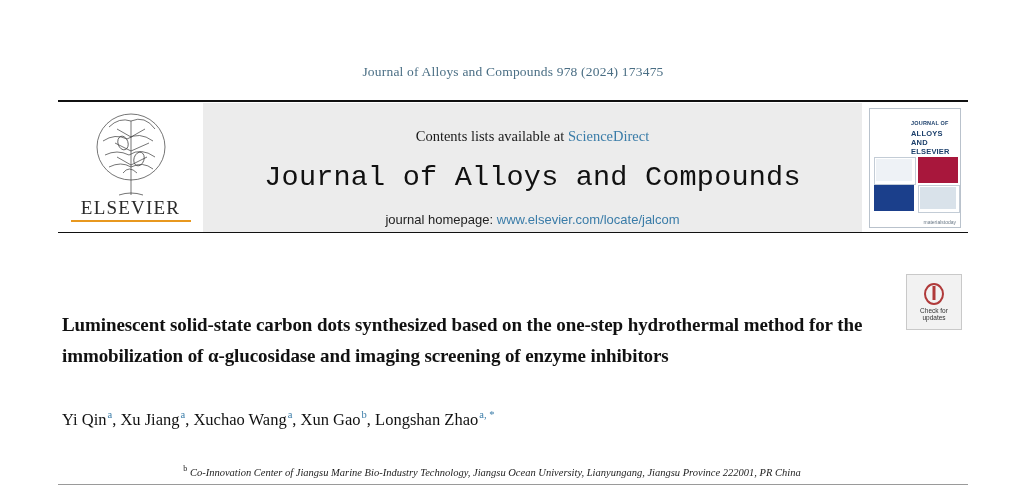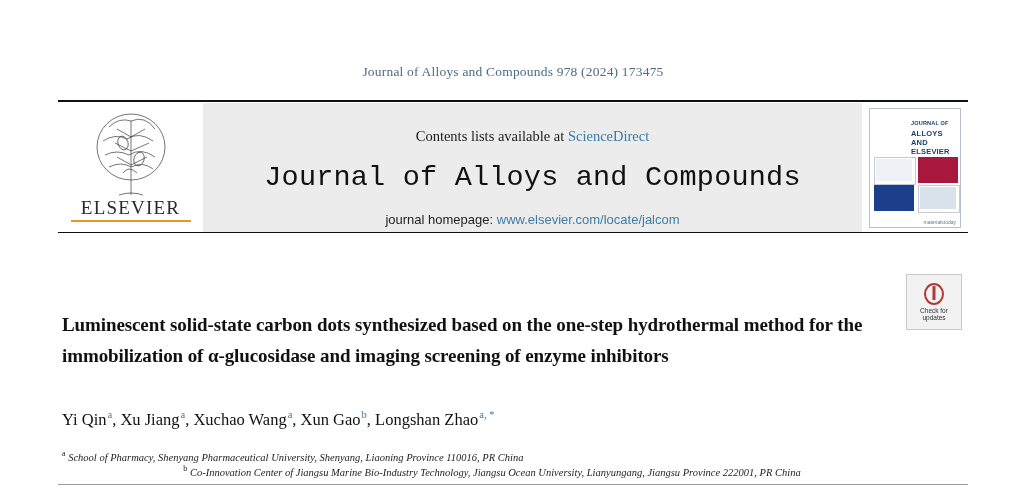--- a/index.html
+++ b/index.html
@@ -360,24 +360,20 @@
 
     </div>
   </div>
 
   <h1 class="article-title">Luminescent solid-state carbon dots synthesized based on the one-step hydrothermal method for the immobilization of α-glucosidase and imaging screening of enzyme inhibitors</h1>
 
   <div class="authors">
     <span><span>Yi Qin</span><sup>a</sup></span><span>, </span><span><span>Xu Jiang</span><sup>a</sup></span><span>, </span><span><span>Xuchao Wang</span><sup>a</sup></span><span>, </span><span><span>Xun Gao</span><sup>b</sup></span><span>, </span><span><span>Longshan Zhao</span><sup>a, *</sup></span>
   </div>
 
-  <div class="affil affil-a">
-    <sup>a</sup>
-    <span>School of Pharmacy, Shenyang Pharmaceutical University, Shenyang, Liaoning Province 110016, PR China</span>
-  </div>
   <div class="affil affil-b">
     <sup>b</sup>
     <span>Co-Innovation Center of Jiangsu Marine Bio-Industry Technology, Jiangsu Ocean University, Lianyungang, Jiangsu Province 222001, PR China</span>
   </div>
 
   <div class="bottom-rule"></div>
 
   <div class="crossmark">
     <div class="cm-mark">
       <span class="ring"></span>

